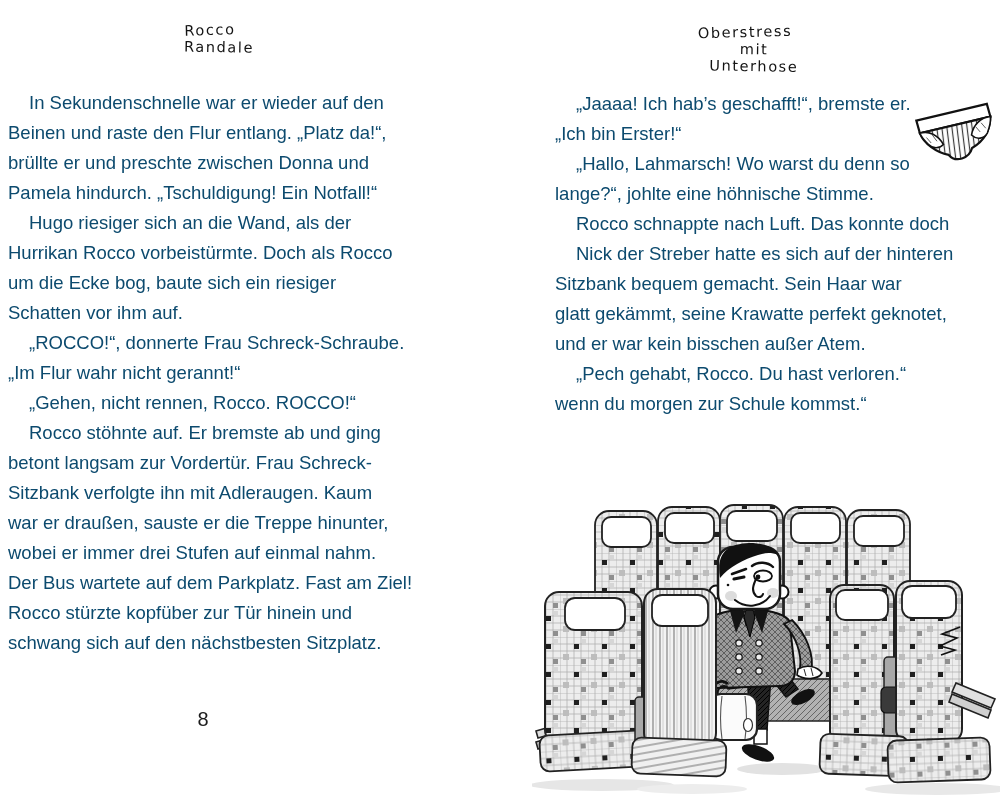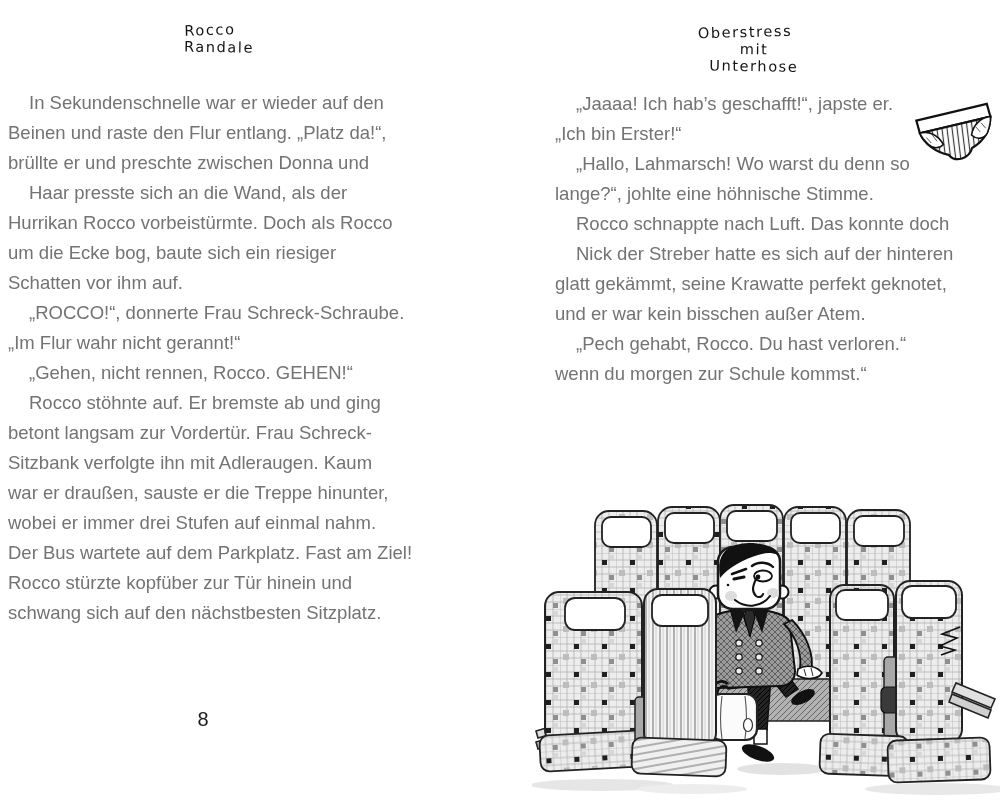--- a/index.html
+++ b/index.html
@@ -15,21 +15,21 @@
   .running-head {
     font-family:"DejaVu Sans", sans-serif;
     font-size:14.5px; letter-spacing:1.6px; color:#141414;
     line-height:17px;
   }
   .rh-line1 { transform:rotate(-1.5deg); }
   .rh-line2 { transform:rotate(1deg); }
   .rh-shift { padding-left:18px; }
 
   
-  .text-block { font-size:18.5px; color:#737373; }
+  .text-block { font-size:18.5px; color:#0c4a6e; }
   .line { height:30px; line-height:30px; white-space:nowrap; }
   .line.indent { padding-left:21px; }
 
   .page-number { font-size:20px; text-align:center; width:34px; }
 
   svg { display:block; }
 </style>
 </head>
 <body>
 
@@ -37,51 +37,53 @@
 
   <div class="abs" style="left:0;top:0;width:500px;height:800px;">
     <div class="abs running-head" style="left:150px;top:22px;width:120px;text-align:center;">
       <div class="rh-line1">Rocco</div>
       <div class="rh-line2 rh-shift">Randale</div>
     </div>
     <div class="abs text-block" style="left:8px;top:88px;width:465px;">
         <div class="line indent">In Sekundenschnelle war er wieder auf den</div>
         <div class="line">Beinen und raste den Flur entlang. „Platz da!“,</div>
         <div class="line">brüllte er und preschte zwischen Donna und</div>
-        <div class="line indent">Haar presste sich an die Wand, als der</div>
+        <div class="line">Pamela hindurch. „Tschuldigung! Ein Notfall!“</div>
+        <div class="line indent">Hugo riesiger sich an die Wand, als der</div>
         <div class="line">Hurrikan Rocco vorbeistürmte. Doch als Rocco</div>
         <div class="line">um die Ecke bog, baute sich ein riesiger</div>
         <div class="line">Schatten vor ihm auf.</div>
         <div class="line indent">„ROCCO!“, donnerte Frau Schreck-Schraube.</div>
         <div class="line">„Im Flur wahr nicht gerannt!“</div>
-        <div class="line indent">„Gehen, nicht rennen, Rocco. GEHEN!“</div>
+        <div class="line indent">„Gehen, nicht rennen, Rocco. ROCCO!“</div>
         <div class="line indent">Rocco stöhnte auf. Er bremste ab und ging</div>
         <div class="line">betont langsam zur Vordertür. Frau Schreck-</div>
         <div class="line">Sitzbank verfolgte ihn mit Adleraugen. Kaum</div>
         <div class="line">war er draußen, sauste er die Treppe hinunter,</div>
         <div class="line">wobei er immer drei Stufen auf einmal nahm.</div>
         <div class="line">Der Bus wartete auf dem Parkplatz. Fast am Ziel!</div>
         <div class="line">Rocco stürzte kopfüber zur Tür hinein und</div>
         <div class="line">schwang sich auf den nächstbesten Sitzplatz.</div>
       </div>
     <div class="abs page-number" style="left:186px;top:708px;">8</div>
   </div>
 
   <div class="abs" style="left:500px;top:0;width:500px;height:800px;">
     <div class="abs running-head" style="left:175px;top:24px;width:140px;text-align:center;">
       <div class="rh-line1">Oberstress</div>
       <div class="rh-line2 rh-shift">mit Unterhose</div>
     </div>
     <div class="abs text-block" style="left:55px;top:89px;width:445px;">
-        <div class="line indent">„Jaaaa! Ich hab’s geschafft!“, japste er.</div>
+        <div class="line indent">„Jaaaa! Ich hab’s geschafft!“, bremste er.</div>
         <div class="line">„Ich bin Erster!“</div>
         <div class="line indent">„Hallo, Lahmarsch! Wo warst du denn so</div>
         <div class="line">lange?“, johlte eine höhnische Stimme.</div>
         <div class="line indent">Rocco schnappte nach Luft. Das konnte doch</div>
         <div class="line indent">Nick der Streber hatte es sich auf der hinteren</div>
+        <div class="line">Sitzbank bequem gemacht. Sein Haar war</div>
         <div class="line">glatt gekämmt, seine Krawatte perfekt geknotet,</div>
         <div class="line">und er war kein bisschen außer Atem.</div>
         <div class="line indent">„Pech gehabt, Rocco. Du hast verloren.“</div>
         <div class="line">wenn du morgen zur Schule kommst.“</div>
       </div>
 
     <div class="abs" style="left:410px;top:96px;width:90px;height:74px;">
       <svg width="90" height="74" viewBox="0 0 90 74">
         <defs>
           <pattern id="ustripe" width="5" height="5" patternUnits="userSpaceOnUse">

